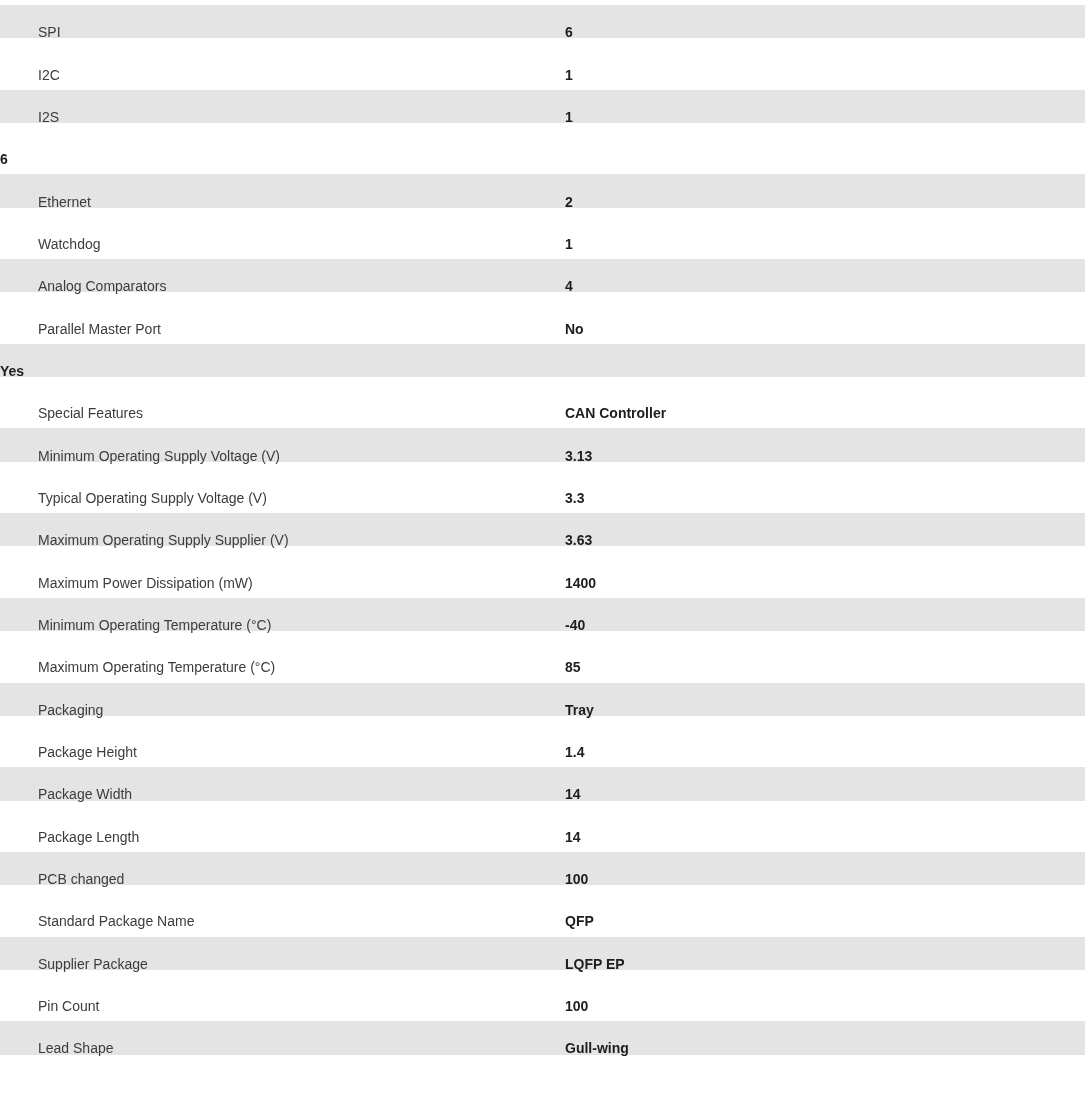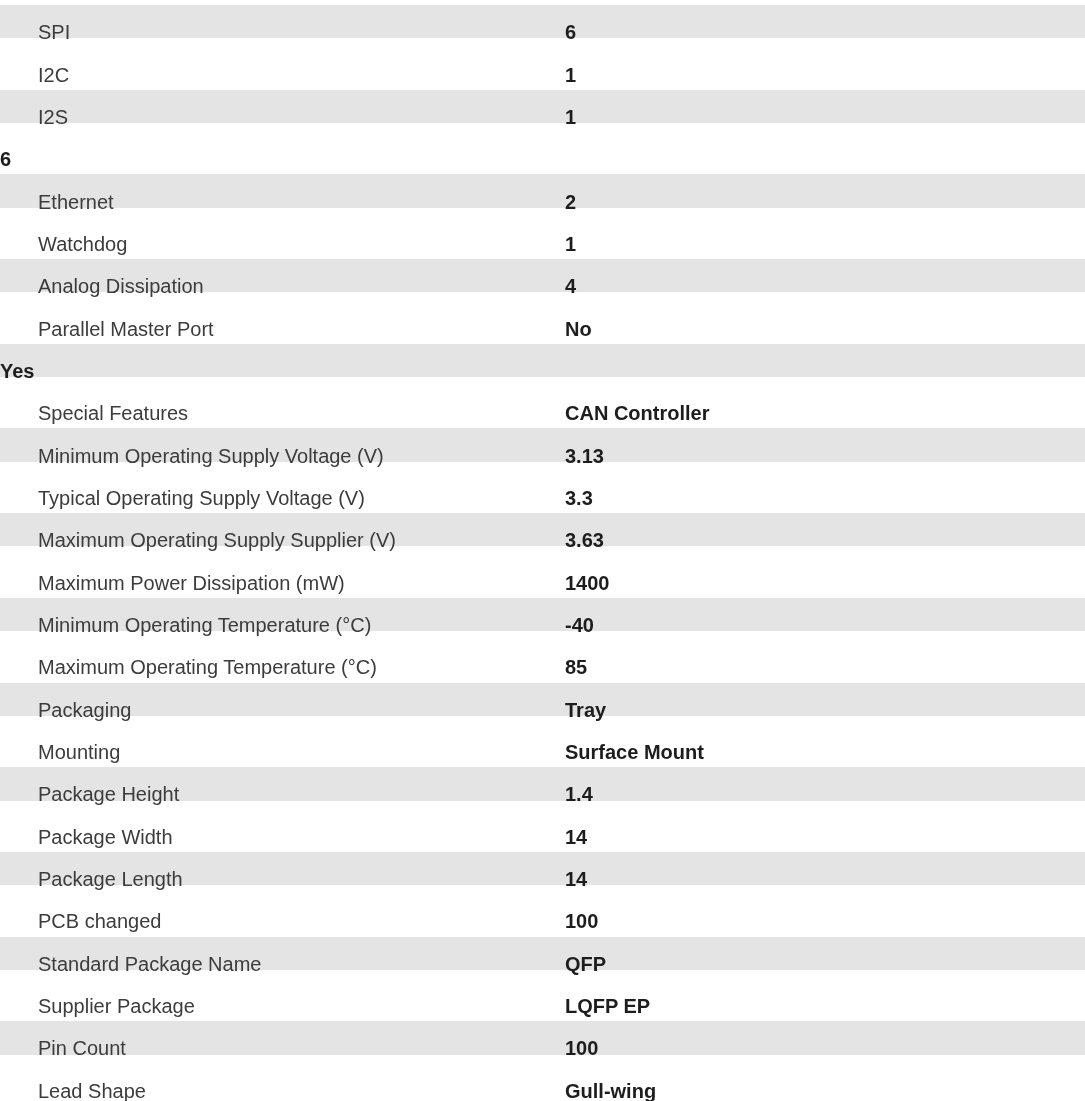--- a/index.html
+++ b/index.html
@@ -20,21 +20,21 @@
     align-items: center;
     border-top: 5px solid #ffffff;
     border-bottom: 4px solid #ffffff;
     background-clip: padding-box;
     background-color: transparent;
   }
   .row:nth-child(odd) {
     background-color: var(--stripe, #e4e4e4);
   }
   .cell {
-    font-size: 20px;
+    font-size: 14px;
     line-height: 1;
     white-space: nowrap;
     margin-top: 21px;
   }
   .label {
     width: 565px;
     box-sizing: border-box;
     padding-left: 38px;
     color: var(--label-color, #3c3c3c);
     font-weight: normal;
@@ -66,21 +66,21 @@
   </div>
   <div class="row">
     <div class="cell label">Ethernet</div>
     <div class="cell value">2</div>
   </div>
   <div class="row">
     <div class="cell label">Watchdog</div>
     <div class="cell value">1</div>
   </div>
   <div class="row">
-    <div class="cell label">Analog Dissipation</div>
+    <div class="cell label">Analog Comparators</div>
     <div class="cell value">4</div>
   </div>
   <div class="row">
     <div class="cell label">Parallel Master Port</div>
     <div class="cell value">No</div>
   </div>
   <div class="row">
     <div class="cell value">Yes</div>
   </div>
   <div class="row">
@@ -109,24 +109,20 @@
   </div>
   <div class="row">
     <div class="cell label">Maximum Operating Temperature (°C)</div>
     <div class="cell value">85</div>
   </div>
   <div class="row">
     <div class="cell label">Packaging</div>
     <div class="cell value">Tray</div>
   </div>
   <div class="row">
-    <div class="cell label">Mounting</div>
-    <div class="cell value">Surface Mount</div>
-  </div>
-  <div class="row">
     <div class="cell label">Package Height</div>
     <div class="cell value">1.4</div>
   </div>
   <div class="row">
     <div class="cell label">Package Width</div>
     <div class="cell value">14</div>
   </div>
   <div class="row">
     <div class="cell label">Package Length</div>
     <div class="cell value">14</div>

